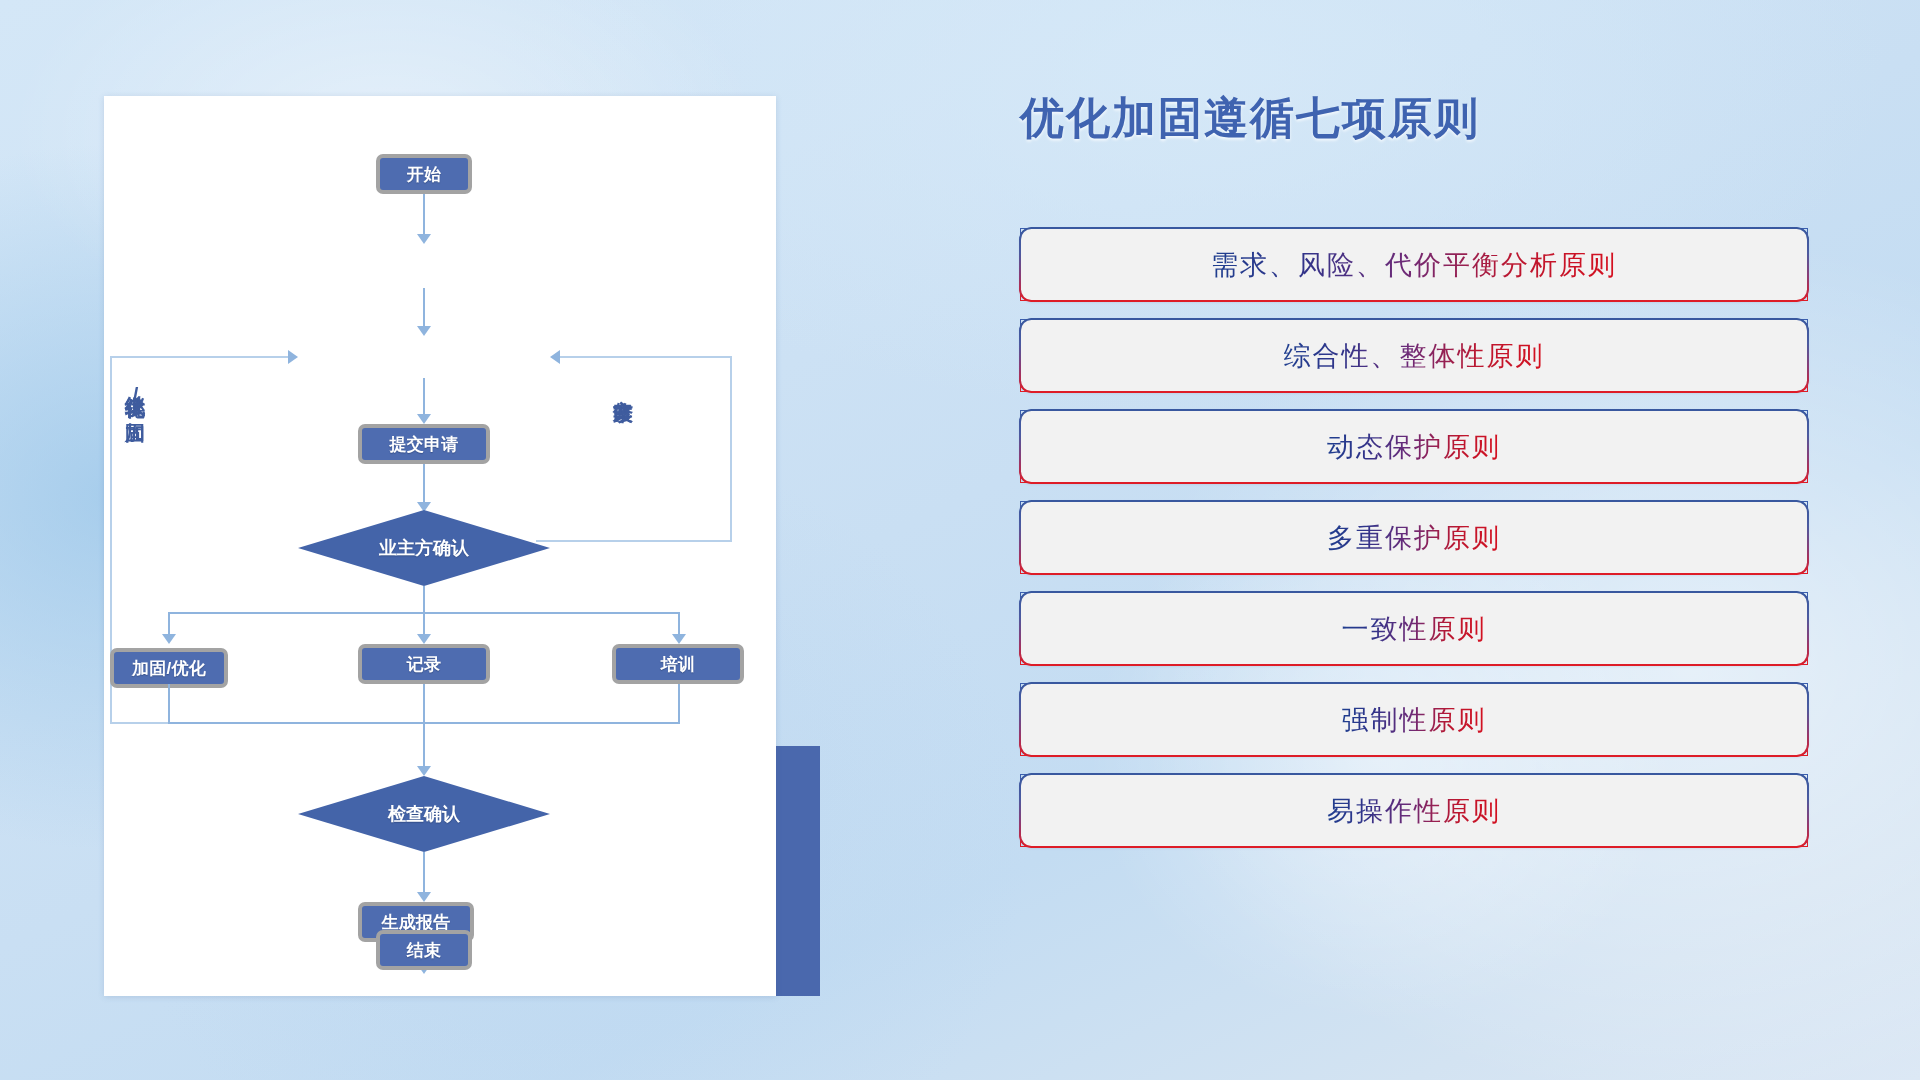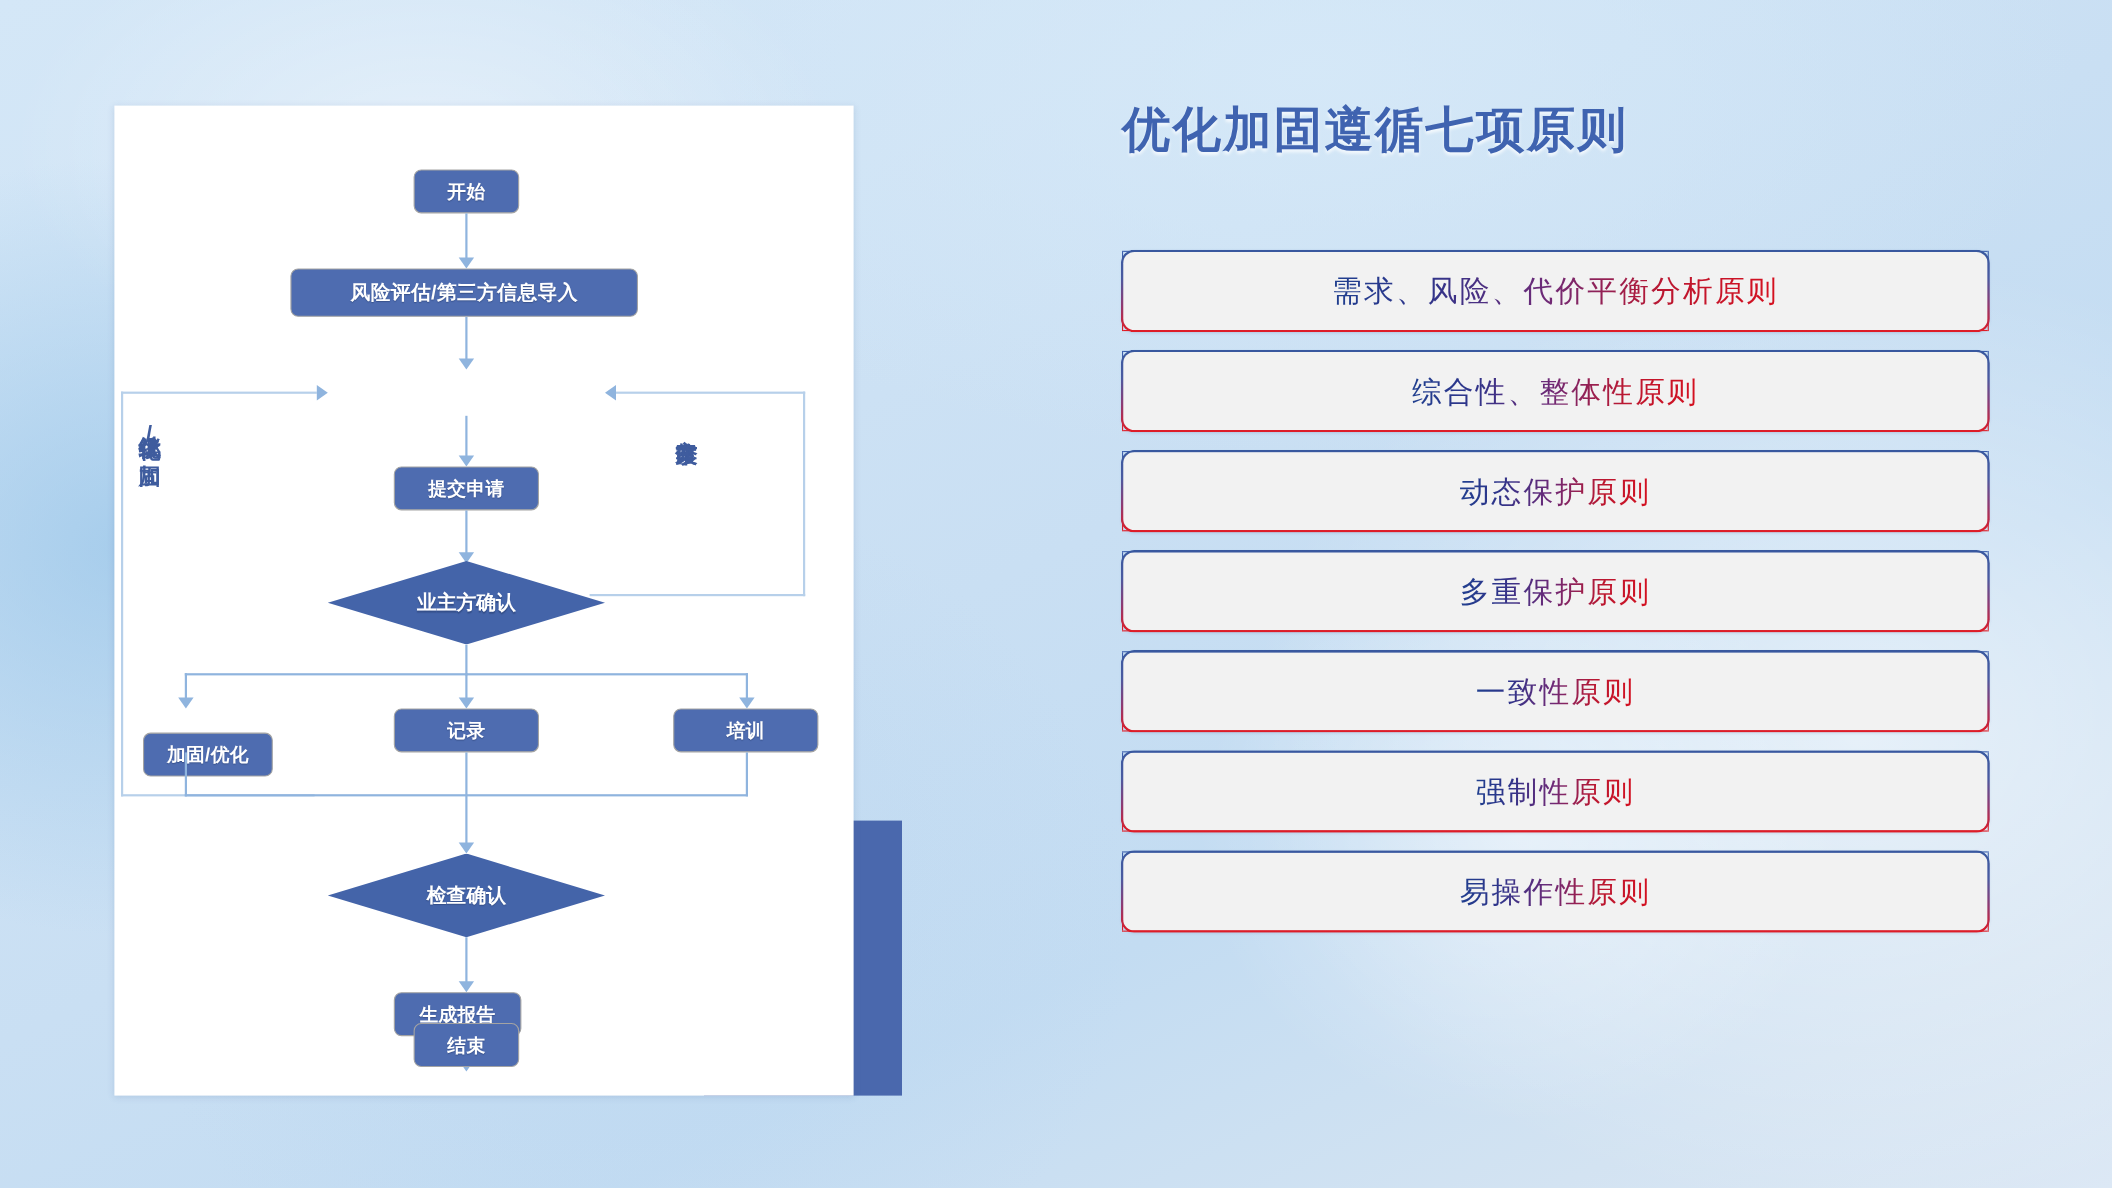--- a/index.html
+++ b/index.html
@@ -23,21 +23,21 @@
   .panel-shadow{position:absolute;left:640px;top:746px;width:180px;height:250px;
     background:#4a68ad;}
   .flow-panel{position:absolute;left:104px;top:96px;width:672px;height:900px;
     background:#ffffff;box-shadow:0 1px 6px rgba(70,100,150,0.18);}
 
   .flow-stage{position:absolute;inset:0;}
 
   .node{position:absolute;box-sizing:border-box;
     display:flex;align-items:center;justify-content:center;
     color:#ffffff;font-weight:bold;letter-spacing:.3px;
-    background:#4e6cb0;border:1px solid #a3a3a3;border-radius:7px;
+    background:#4e6cb0;border:4px solid #a3a3a3;border-radius:7px;
     text-shadow:0 1px 1px rgba(30,50,95,.45);}
   .node.sm{font-size:17px;}
   .node.md{font-size:18px;}
 
   .diamond{position:absolute;color:#fff;font-weight:bold;font-size:18px;
     display:flex;align-items:center;justify-content:center;
     background:#4464a9;
     clip-path:polygon(50% 0%,100% 50%,50% 100%,0% 50%);
     text-shadow:0 1px 1px rgba(30,50,95,.45);}
 
@@ -87,23 +87,20 @@
 
 <div class="flow-panel">
   <div class="flow-stage">
 
     <div class="node sm" style="left:272px;top:58px;width:96px;height:40px;">
       <span>开始</span>
     </div>
     <div class="ln lnv" style="left:319px;top:98px;height:46px;"></div>
     <div class="arw arw-d" style="left:313px;top:138px;"></div>
 
-    <div class="node md" style="left:160px;top:148px;width:316px;height:44px;">
-      <span>风险评估/第三方信息导入</span>
-    </div>
     <div class="ln lnv" style="left:319px;top:192px;height:44px;"></div>
     <div class="arw arw-d" style="left:313px;top:230px;"></div>
 
 
     <div class="ln lnh ln-pale" style="left:6px;top:260px;width:178px;"></div>
     <div class="arw arw-r" style="left:184px;top:254px;"></div>
     <div class="ln lnv ln-pale" style="left:6px;top:260px;height:368px;"></div>
     <div class="ln lnh ln-pale" style="left:6px;top:626px;width:176px;"></div>
     <div class="vlabel" style="left:20px;top:284px;">继续优化/加固</div>
 
@@ -128,21 +125,21 @@
 
     <div class="ln lnv" style="left:319px;top:490px;height:28px;"></div>
     <div class="ln lnh" style="left:64px;top:516px;width:512px;"></div>
     <div class="ln lnv" style="left:64px;top:516px;height:28px;"></div>
     <div class="ln lnv" style="left:319px;top:516px;height:28px;"></div>
     <div class="ln lnv" style="left:574px;top:516px;height:28px;"></div>
     <div class="arw arw-d" style="left:58px;top:538px;"></div>
     <div class="arw arw-d" style="left:313px;top:538px;"></div>
     <div class="arw arw-d" style="left:568px;top:538px;"></div>
 
-    <div class="node sm" style="left:6px;top:570px;width:118px;height:40px;margin-left:20px;">
+    <div class="node sm" style="left:6px;top:552px;width:118px;height:40px;">
       <span>加固/优化</span>
     </div>
     <div class="node sm" style="left:254px;top:548px;width:132px;height:40px;">
       <span>记录</span>
     </div>
     <div class="node sm" style="left:508px;top:548px;width:132px;height:40px;justify-content:center;">
       <span>培训</span>
     </div>
 
     <div class="ln lnv" style="left:64px;top:588px;height:40px;"></div>

